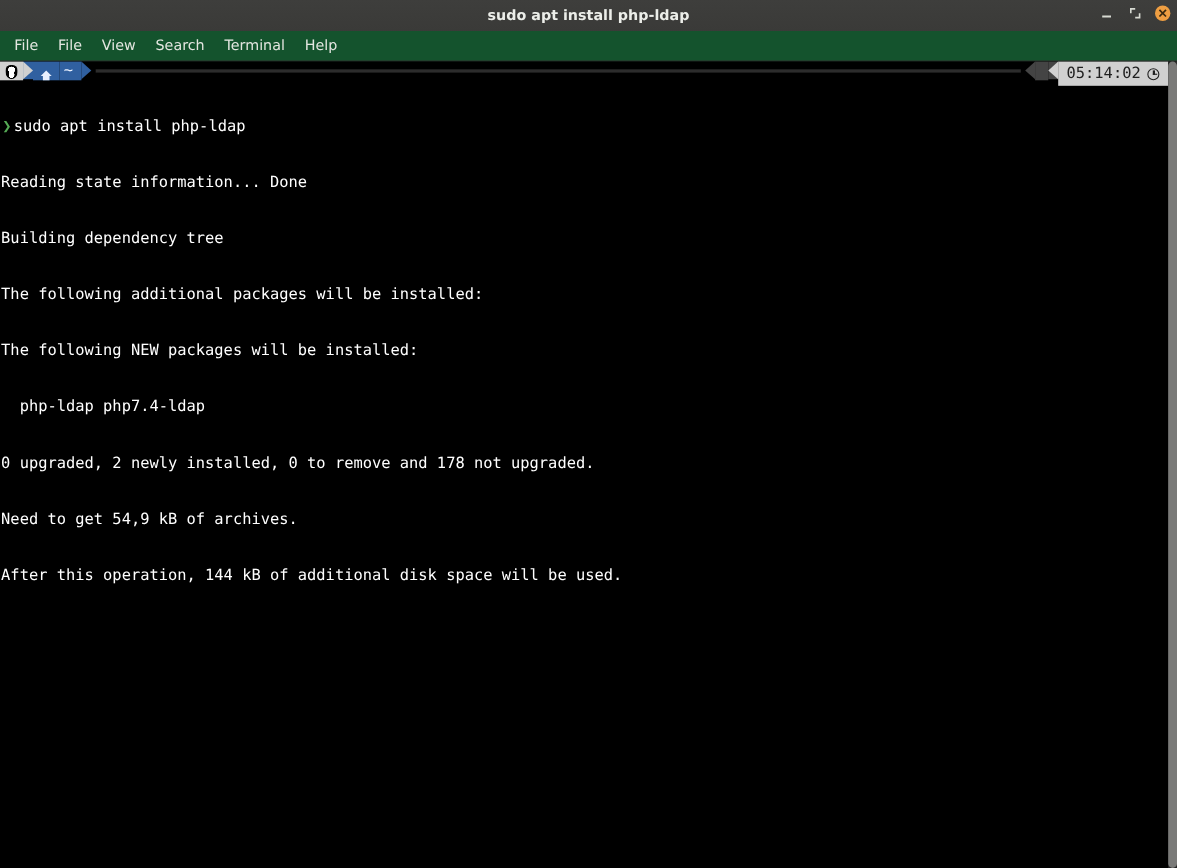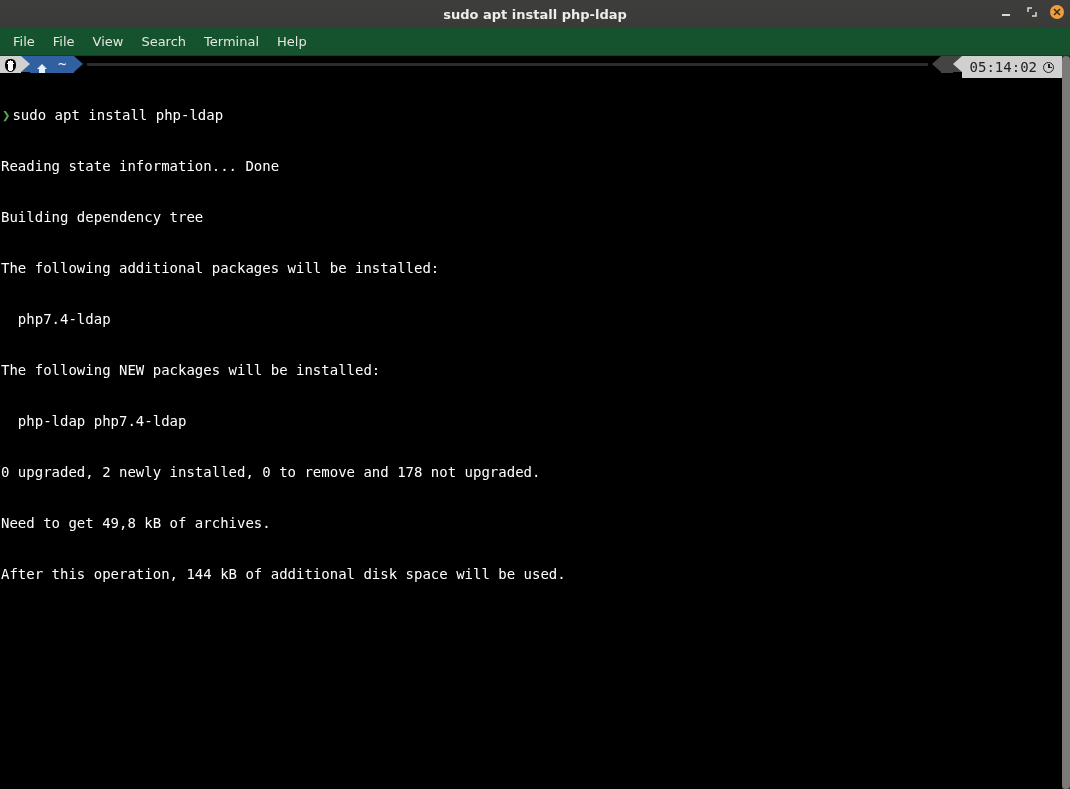--- a/index.html
+++ b/index.html
@@ -276,25 +276,24 @@
     </div>
 
     <div class="term-body">
       <div class="prompt-line">
         <span class="prompt-glyph">❯</span>
         <span>sudo apt install php-ldap</span>
       </div>
       <div>Reading state information... Done</div>
       <div>Building dependency tree</div>
       <div>The following additional packages will be installed:</div>
-      <div>  php7.4-ldap</div>
       <div>The following NEW packages will be installed:</div>
       <div>  php-ldap php7.4-ldap</div>
       <div>0 upgraded, 2 newly installed, 0 to remove and 178 not upgraded.</div>
-      <div>Need to get 49,8 kB of archives.</div>
+      <div>Need to get 54,9 kB of archives.</div>
       <div>After this operation, 144 kB of additional disk space will be used.</div>
     </div>
 
   </div>
   <div class="scrollbar">
     <div class="scrollbar-thumb"></div>
   </div>
 </div>
 
 </body></html>

